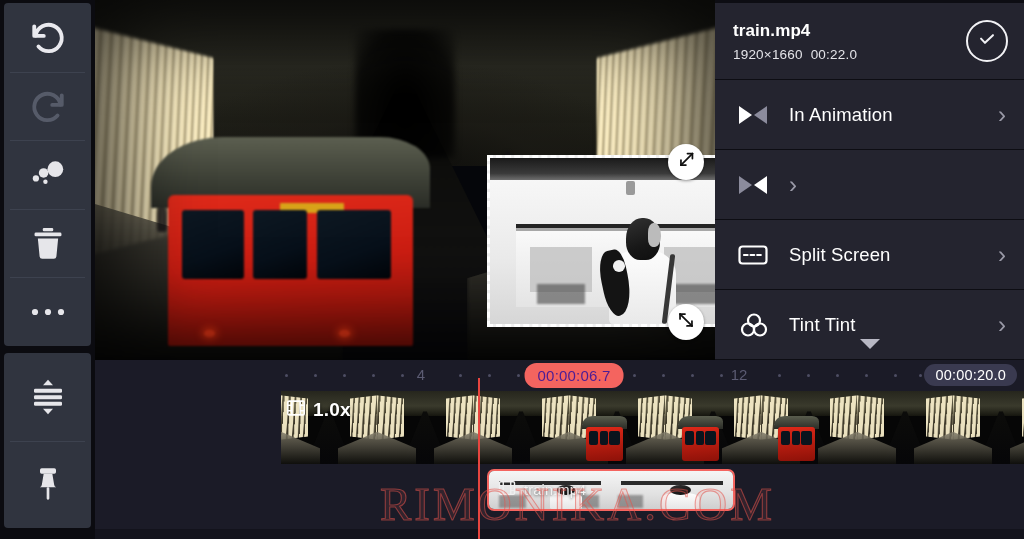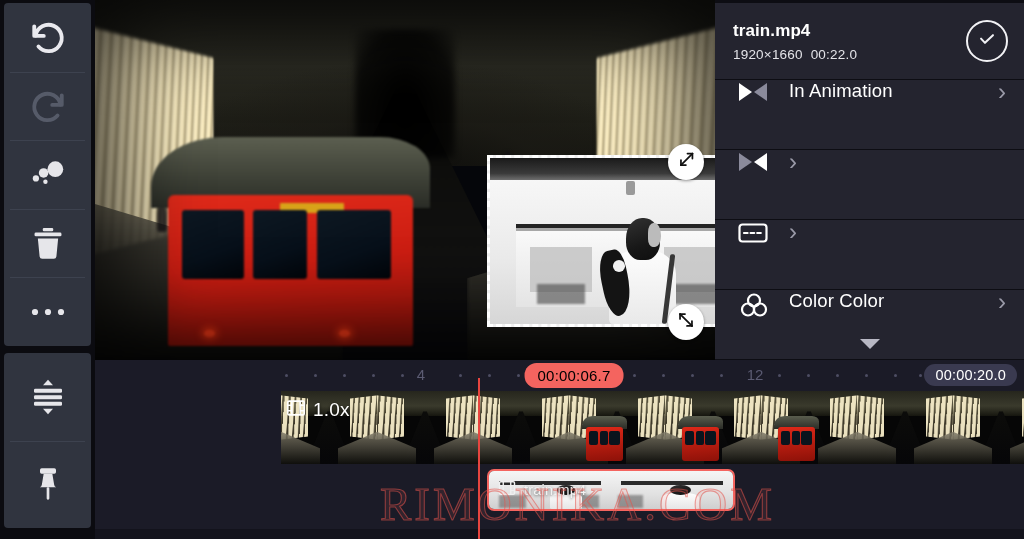--- a/index.html
+++ b/index.html
@@ -183,21 +183,21 @@
   .rp-sub { color:#e3e3e8; font-size:13.5px; margin-top:6px; letter-spacing:0.2px; }
   .rp-check {
     width:42px; height:42px; border-radius:50%;
     border:2.3px solid #f2f2f5;
     display:flex; align-items:center; justify-content:center;
     cursor:pointer;
   }
   .rp-list { flex:1; display:flex; flex-direction:column; position:relative; }
   .rp-item {
     height:69px; background:#24242f; margin-top:1px;
-    display:flex; align-items:flex-start; padding:0 14px 0 22px;
+    display:flex; align-items:center; padding:0 14px 0 22px;
     cursor:pointer;
   }
   .rp-ico { width:52px; flex:none; display:flex; align-items:center; }
   .rp-label { flex:1; color:#fff; font-size:18.5px; letter-spacing:0.15px; }
   .rp-chev { color:#9a9aa8; font-size:24px; line-height:1; font-weight:300; padding-right:4px; }
   .rp-more {
     position:absolute; left:0; right:0; bottom:6px;
     display:flex; justify-content:center; pointer-events:none;
   }
 
@@ -218,29 +218,30 @@
   .total-badge {
     position:absolute; right:7px; top:4px;
     background:#3a3a50; color:#fff;
     border-radius:11px; padding:3px 11px;
     font-size:14.5px; letter-spacing:0.2px;
     cursor:pointer;
     text-align:center;
   }
   .cur-badge {
     position:absolute; top:3px; transform:translateX(-50%);
-    background:#f4645f; color:#000000;
+    background:#f4645f; color:#4c1d95;
     border-radius:12px; padding:4px 13px;
     font-size:15px; letter-spacing:0.2px;
     cursor:pointer; z-index:6; white-space:nowrap;
   }
 
   .track-main {
     position:absolute; left:186px; top:31px; width:743px; height:73px;
     overflow:hidden;
+    font-weight:bold;
   }
   .strip { position:absolute; inset:0; display:flex; }
   .cell { flex:1 0 auto; width:96px; height:100%; position:relative; overflow:hidden; background:#060606; }
   .cell .c-roof { position:absolute; left:0; top:0; width:100%; height:34%;
     background:linear-gradient(180deg,#26261d 0%,#3a3a2c 60%,#16160f 100%); }
   .cell .c-wl, .cell .c-wr { position:absolute; top:6%; height:62%; width:44%;
     background:repeating-linear-gradient(95deg, rgba(246,236,200,0.95) 0 5px, rgba(120,110,80,0.5) 6px 8px);
     filter:blur(0.7px); }
   .cell .c-wl { left:-3%; transform:perspective(120px) rotateY(32deg); transform-origin:left center; }
   .cell .c-wr { right:-3%; transform:perspective(120px) rotateY(-32deg); transform-origin:right center; }
@@ -515,32 +516,33 @@
         <span class="rp-chev">›</span>
       </div>
 
       <div class="rp-item">
         <span class="rp-ico">
           <svg width="34" height="26" viewBox="0 0 34 26" fill="none" stroke="#ffffff" stroke-width="2.2">
             <rect x="2.5" y="4.5" width="27" height="17" rx="3"></rect>
             <path d="M7 13h3.6M13.6 13h3.6M20.2 13h3.6" stroke-linecap="round"></path>
           </svg>
         </span>
+        <span class="rp-label">Split Screen</span>
         <span class="rp-chev">›</span>
       </div>
 
       <div class="rp-item">
         <span class="rp-ico">
           <svg width="34" height="30" viewBox="0 0 34 30" fill="none" stroke="#ffffff" stroke-width="2.2">
             <circle cx="17" cy="10.5" r="6"></circle>
             <circle cx="11" cy="19.5" r="6"></circle>
             <circle cx="23" cy="19.5" r="6"></circle>
           </svg>
         </span>
-        <span class="rp-label">Color Color</span>
+        <span class="rp-label">Tint Tint</span>
         <span class="rp-chev">›</span>
       </div>
 
       <div class="rp-more">
         <span>
           <svg width="24" height="12" viewBox="0 0 24 12" fill="#b8b8c4">
             <path d="M2 1h20L12 11z"></path>
           </svg>
         </span>
       </div>
@@ -557,21 +559,21 @@
       <div class="tick" style="left:306px"></div>
       <div class="rlabel" style="left:326px">4</div>
       <div class="tick" style="left:364px"></div>
       <div class="tick" style="left:393px"></div>
       <div class="tick" style="left:422px"></div>
       <div class="tick" style="left:451px"></div>
       <div class="tick" style="left:538px"></div>
       <div class="tick" style="left:567px"></div>
       <div class="tick" style="left:596px"></div>
       <div class="tick" style="left:625px"></div>
-      <div class="rlabel" style="left:660px">12</div>
+      <div class="rlabel" style="left:644px">12</div>
       <div class="tick" style="left:683px"></div>
       <div class="tick" style="left:712px"></div>
       <div class="tick" style="left:741px"></div>
       <div class="tick" style="left:770px"></div>
       <div class="tick" style="left:799px"></div>
       <div class="tick" style="left:824px"></div>
 
       <div class="cur-badge" style="left:479px">00:00:06.7</div>
 
       <div class="total-badge">00:00:20.0</div>

